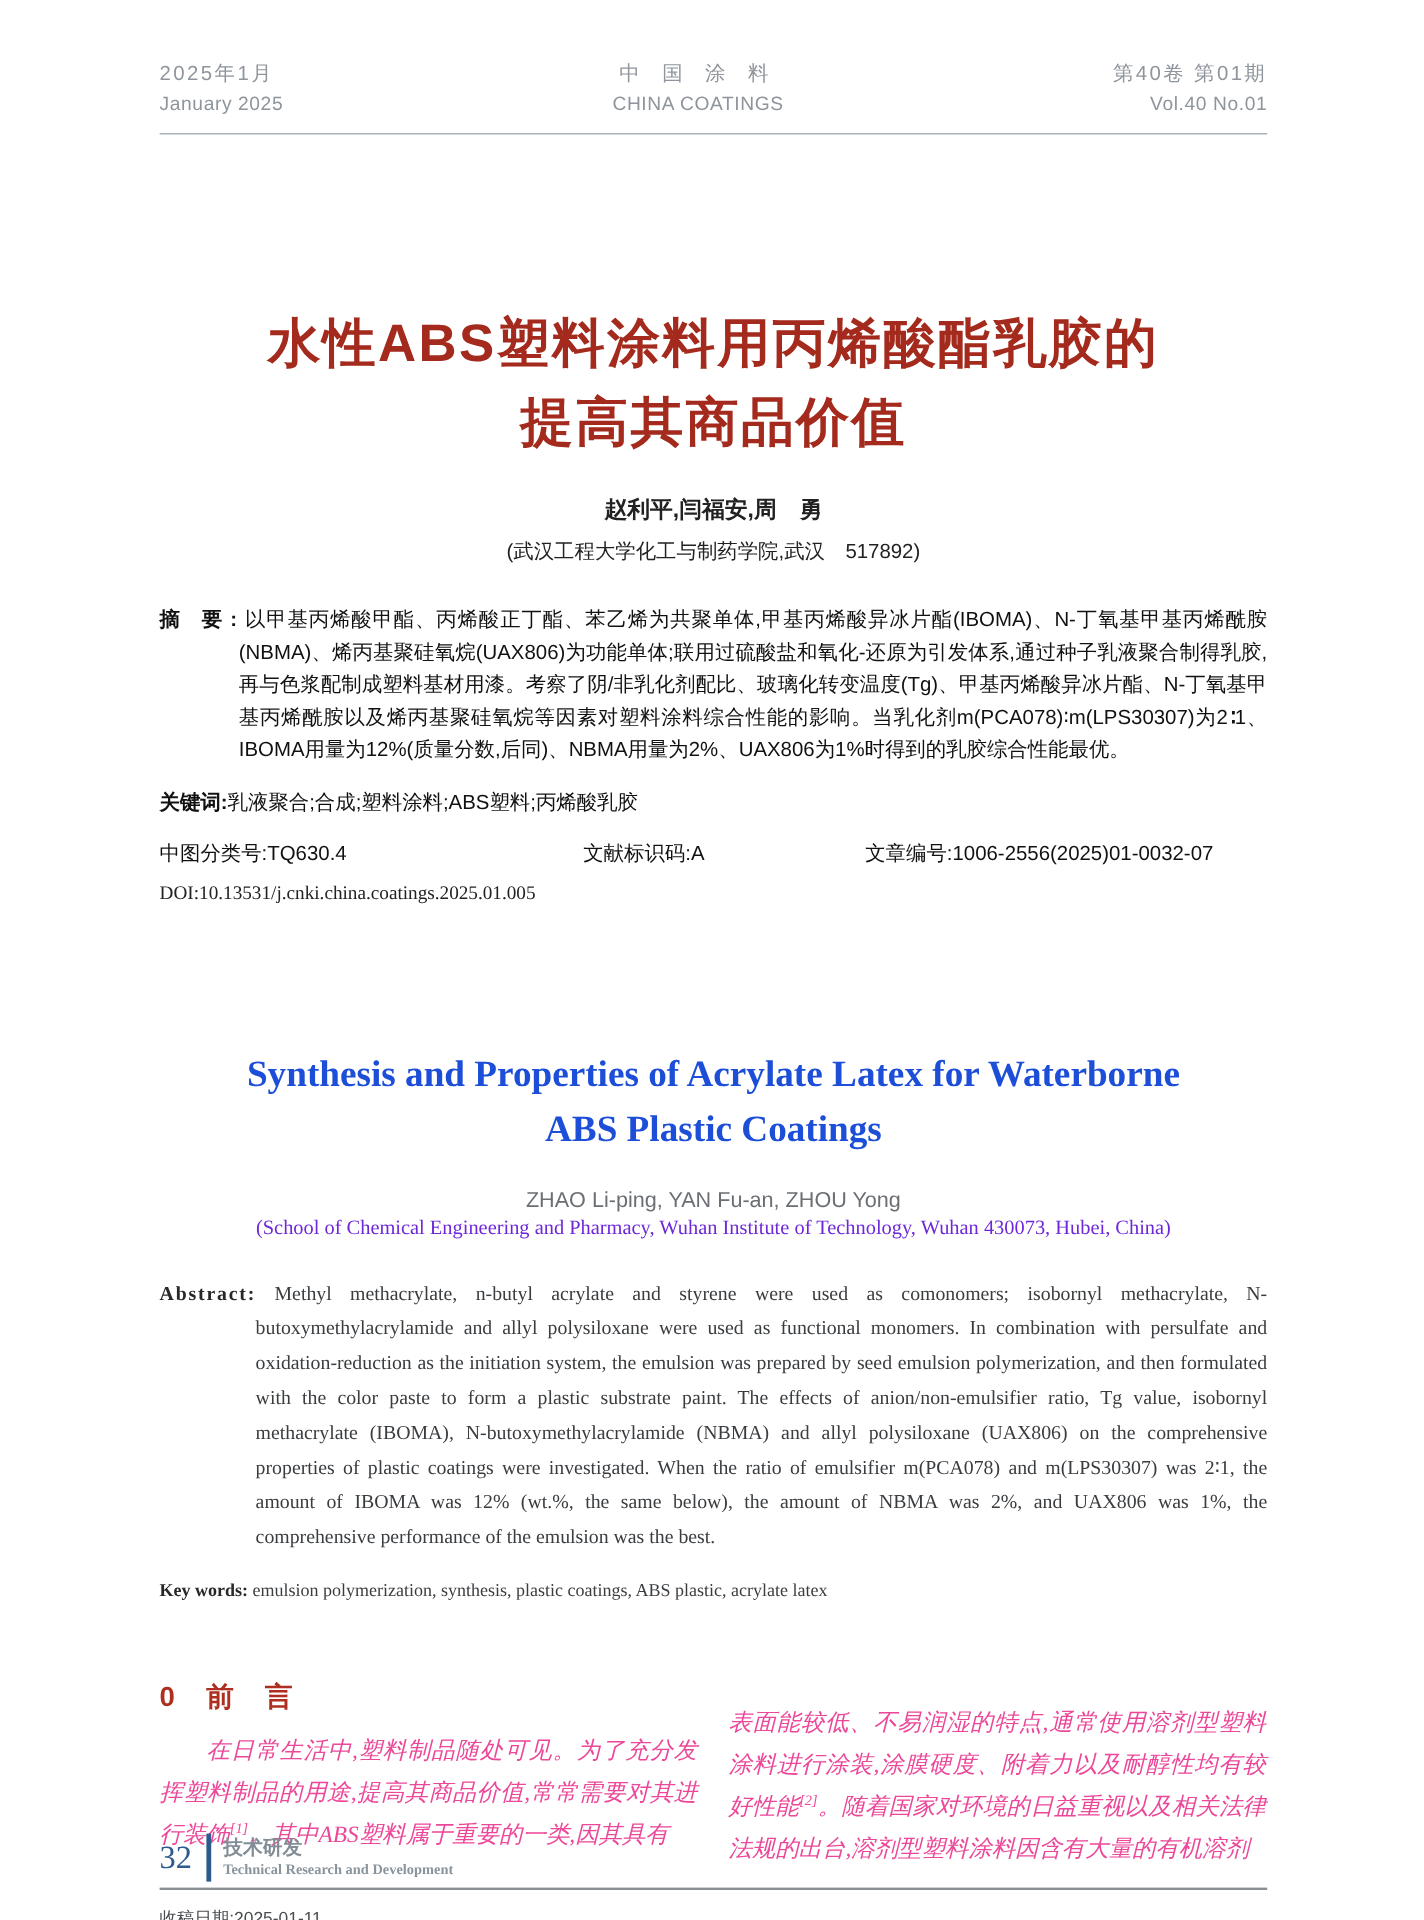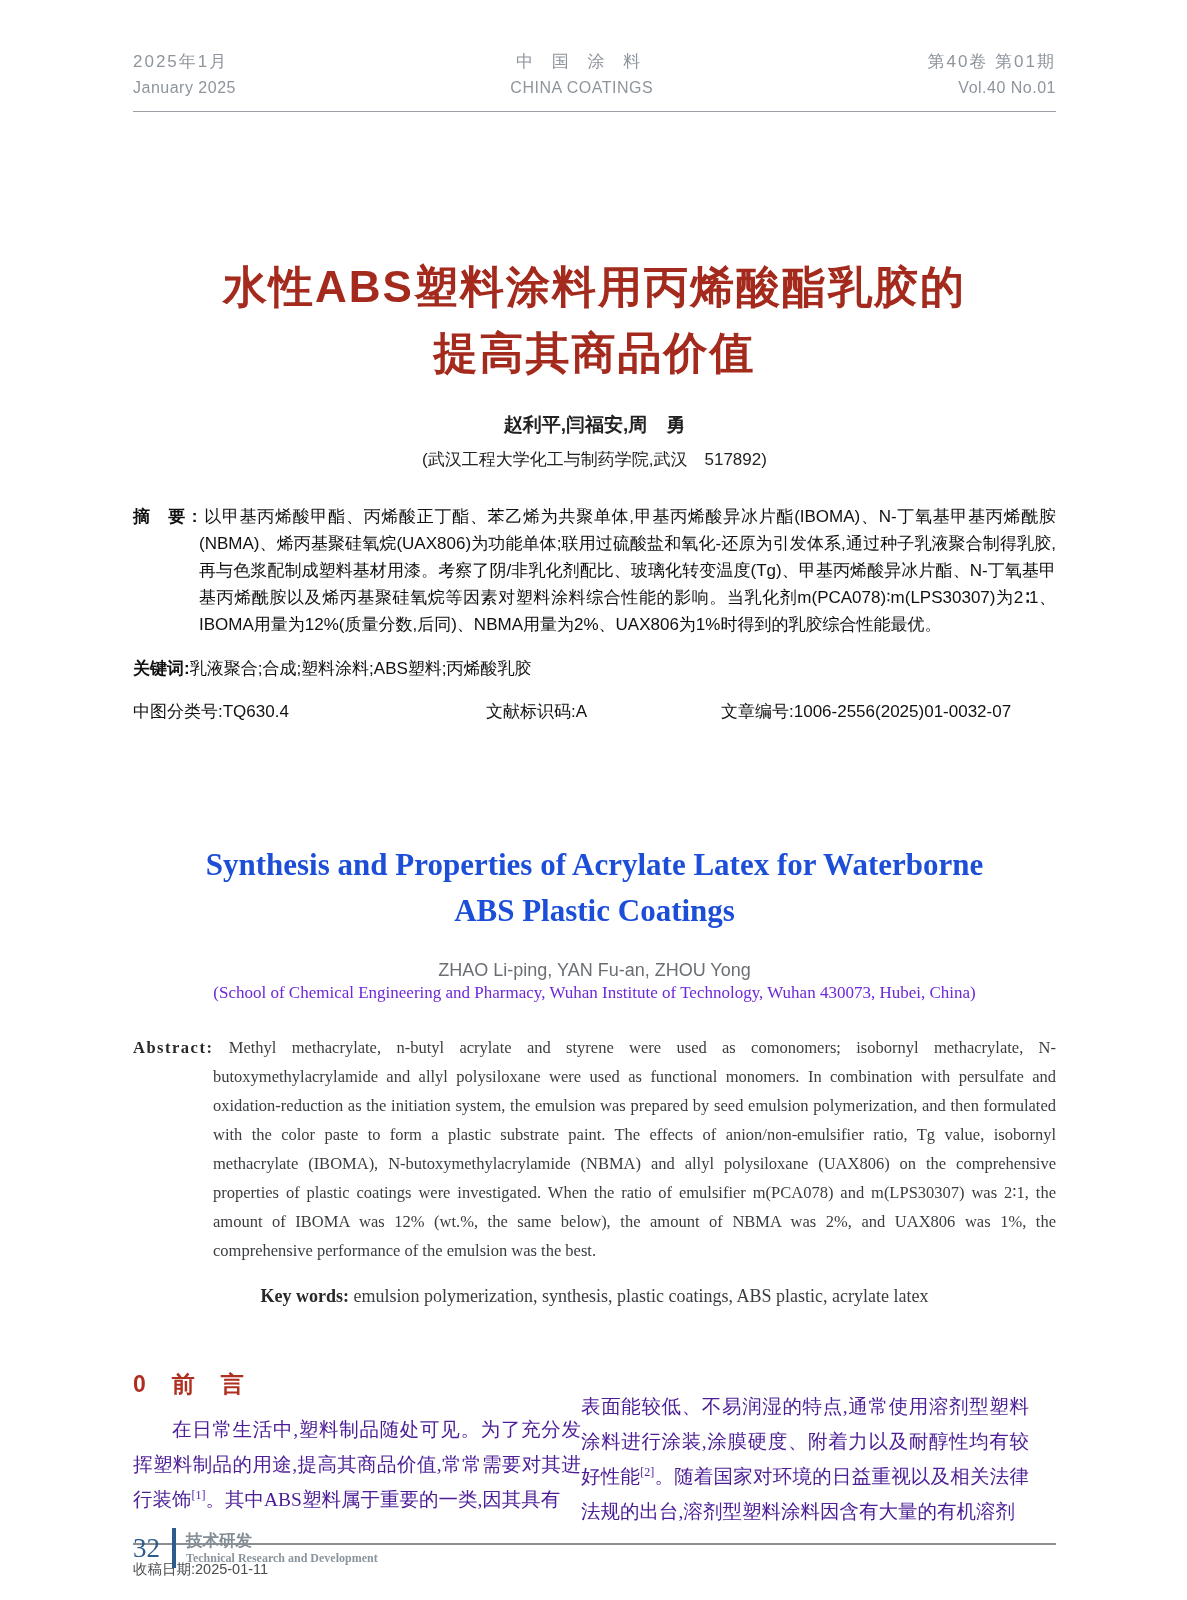--- a/index.html
+++ b/index.html
@@ -127,46 +127,46 @@
     text-indent: -80px;
   }
   .abstract-en .lbl {
     font-weight: bold;
     letter-spacing: 1.5px;
     color: #26282a;
   }
   .keywords-en {
     margin-top: 12px;
     font-family: "Liberation Serif", serif;
-    font-size: 18px;
+    font-size: 15px;
     line-height: 29px;
     color: #3a3d40;
-    text-align: center;
   }
   .keywords-en .lbl { font-weight: bold; color: #26282a; }
 
   
-  .intro { margin-top: 58px; display: flex; }
+  .intro { margin-top: 58px; display: flex; gap: 26px; }
   .intro .col { width: 448px; }
   .sec-heading {
     color: #ae2f1f;
     font-weight: bold;
     font-size: 23px;
     margin: 0 0 12px 0;
   }
   .sec-heading .num { margin-right: 26px; }
   .sec-heading .txt { letter-spacing: 26px; }
   .body-p {
     margin: 0;
     font-family: "Liberation Serif", serif;
     font-size: 19.5px;
     line-height: 35px;
     text-align: justify;
-    color: #4c1d95;
+    color: #ec4899;
     text-indent: 2em;
+    font-style: italic;
   }
   .body-p sup { font-size: 12px; line-height: 0; }
   .intro .col.right { padding-top: 20px; }
 
   
   .foot-rule { margin-top: 14px; border-top: 2px solid #8a8f94; }
   .footnotes {
     margin-top: 10px;
     font-size: 14.5px;
     line-height: 28px;
@@ -238,20 +238,21 @@
 
     <p class="abstract-cn"><span class="lbl">摘 要:</span><span>以甲基丙烯酸甲酯、丙烯酸正丁酯、苯乙烯为共聚单体,甲基丙烯酸异冰片酯(IBOMA)、N-丁氧基甲基丙烯酰胺(NBMA)、烯丙基聚硅氧烷(UAX806)为功能单体;联用过硫酸盐和氧化-还原为引发体系,通过种子乳液聚合制得乳胶,再与色浆配制成塑料基材用漆。考察了阴/非乳化剂配比、玻璃化转变温度(Tg)、甲基丙烯酸异冰片酯、N-丁氧基甲基丙烯酰胺以及烯丙基聚硅氧烷等因素对塑料涂料综合性能的影响。当乳化剂m(PCA078)∶m(LPS30307)为2∶1、IBOMA用量为12%(质量分数,后同)、NBMA用量为2%、UAX806为1%时得到的乳胶综合性能最优。</span></p>
 
     <p class="keywords-cn"><span class="lbl">关键词:</span><span>乳液聚合;合成;塑料涂料;ABS塑料;丙烯酸乳胶</span></p>
 
     <div class="meta-row">
       <span class="m1"><span>中图分类号:</span><span>TQ630.4</span></span>
       <span class="m2"><span>文献标识码:</span><span>A</span></span>
       <span class="m3"><span>文章编号:</span><span>1006-2556(2025)01-0032-07</span></span>
     </div>
+    <div class="doi-line">DOI:10.13531/j.cnki.china.coatings.2025.01.005</div>
 
     <div class="title-en">
       <div>Synthesis and Properties of Acrylate Latex for Waterborne</div>
       <div>ABS Plastic Coatings</div>
     </div>
 
     <div class="authors-en">ZHAO Li-ping, YAN Fu-an, ZHOU Yong</div>
     <div class="affil-en">(School of Chemical Engineering and Pharmacy, Wuhan Institute of Technology, Wuhan 430073, Hubei, China)</div>
 
     <p class="abstract-en"><span class="lbl">Abstract:</span> <span>Methyl methacrylate, n-butyl acrylate and styrene were used as comonomers; isobornyl methacrylate, N-butoxymethylacrylamide and allyl polysiloxane were used as functional monomers. In combination with persulfate and oxidation-reduction as the initiation system, the emulsion was prepared by seed emulsion polymerization, and then formulated with the color paste to form a plastic substrate paint. The effects of anion/non-emulsifier ratio, Tg value, isobornyl methacrylate (IBOMA), N-butoxymethylacrylamide (NBMA) and allyl polysiloxane (UAX806) on the comprehensive properties of plastic coatings were investigated. When the ratio of emulsifier m(PCA078) and m(LPS30307) was 2∶1, the amount of IBOMA was 12% (wt.%, the same below), the amount of NBMA was 2%, and UAX806 was 1%, the comprehensive performance of the emulsion was the best.</span></p>

